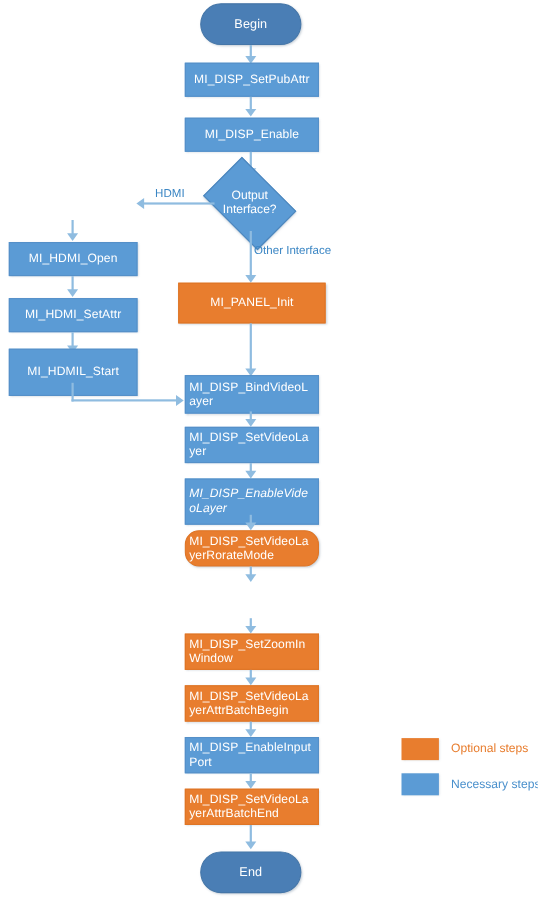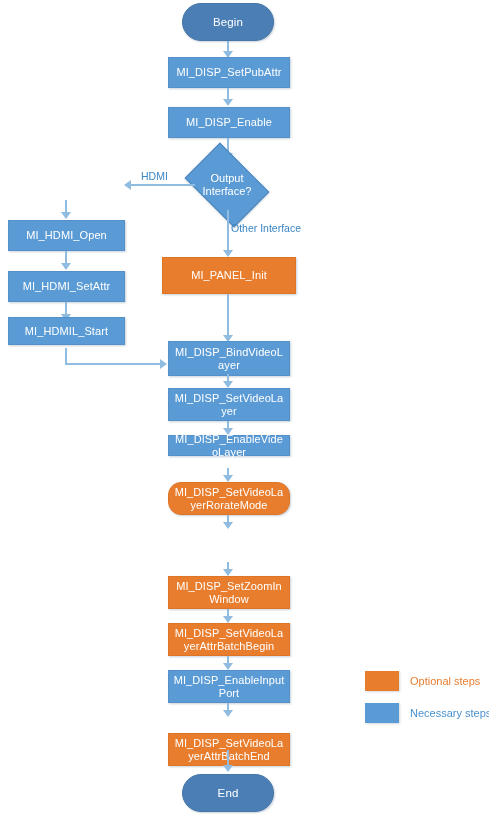--- a/index.html
+++ b/index.html
@@ -16,21 +16,20 @@
     overflow: hidden;
   }
 
   
   .node {
     position: absolute;
     box-sizing: border-box;
     display: flex;
     align-items: center;
     justify-content: center;
-    text-align: center;
     color: #ffffff;
     font-size: 11px;
     line-height: 13px;
     letter-spacing: 0.1px;
     word-break: break-all;
     padding: 0 3px;
     box-shadow: 1px 1px 2px rgba(120,140,160,0.40);
   }
   .node.process {
     background: #5B9BD5;
@@ -186,21 +185,21 @@
   <div class="vline" style="left:65px; top:251px; height:15px;"></div>
   <div class="arrow-down" style="left:61px; top:263px;"></div>
 
   <div class="node process" style="left:8px; top:271px; width:117px; height:31px;">
     <span>MI_HDMI_SetAttr</span>
   </div>
 
   <div class="vline" style="left:65px; top:302px; height:15px;"></div>
   <div class="arrow-down" style="left:61px; top:314px;"></div>
 
-  <div class="node process" style="left:8px; top:317px; width:117px; height:28px;">
+  <div class="node process" style="left:8px; top:317px; width:117px; height:43px;">
     <span>MI_HDMIL_Start</span>
   </div>
 
   <div class="vline" style="left:65px; top:348px; height:17px;"></div>
   <div class="hline" style="left:65px; top:363px; width:96px;"></div>
   <div class="arrow-right" style="left:160px; top:359px;"></div>
 
   <div class="node process" style="left:168px; top:341px; width:122px; height:35px;">
     <span>MI_DISP_BindVideoLayer</span>
   </div>
@@ -208,21 +207,21 @@
   <div class="vline" style="left:227px; top:374px; height:10px;"></div>
   <div class="arrow-down" style="left:223px; top:381px;"></div>
 
   <div class="node process" style="left:168px; top:388px; width:122px; height:33px;">
     <span>MI_DISP_SetVideoLayer</span>
   </div>
 
   <div class="vline" style="left:227px; top:421px; height:10px;"></div>
   <div class="arrow-down" style="left:223px; top:428px;"></div>
 
-  <div class="node process" style="left:168px; top:435px; width:122px; height:21px;">
+  <div class="node process" style="left:168px; top:435px; width:122px; height:42px;font-style:italic;">
     <span>MI_DISP_EnableVideoLayer</span>
   </div>
 
   <div class="vline" style="left:227px; top:468px; height:10px;"></div>
   <div class="arrow-down" style="left:223px; top:475px;"></div>
 
   <div class="node optional" style="left:168px; top:482px; width:122px; height:33px;border-radius:13px;">
     <span>MI_DISP_SetVideoLayerRorateMode</span>
   </div>
 
@@ -247,21 +246,21 @@
   <div class="vline" style="left:227px; top:656px; height:10px;"></div>
   <div class="arrow-down" style="left:223px; top:663px;"></div>
 
   <div class="node process" style="left:168px; top:670px; width:122px; height:33px;">
     <span>MI_DISP_EnableInputPort</span>
   </div>
 
   <div class="vline" style="left:227px; top:703px; height:10px;"></div>
   <div class="arrow-down" style="left:223px; top:710px;"></div>
 
-  <div class="node optional" style="left:168px; top:717px; width:122px; height:33px;margin-top:16px;">
+  <div class="node optional" style="left:168px; top:717px; width:122px; height:33px;">
     <span>MI_DISP_SetVideoLayerAttrBatchEnd</span>
   </div>
 
   <div class="vline" style="left:227px; top:750px; height:18px;"></div>
   <div class="arrow-down" style="left:223px; top:765px;"></div>
 
   <div class="node terminator" style="left:182px; top:774px; width:92px; height:38px;">
     <span>End</span>
   </div>
 

